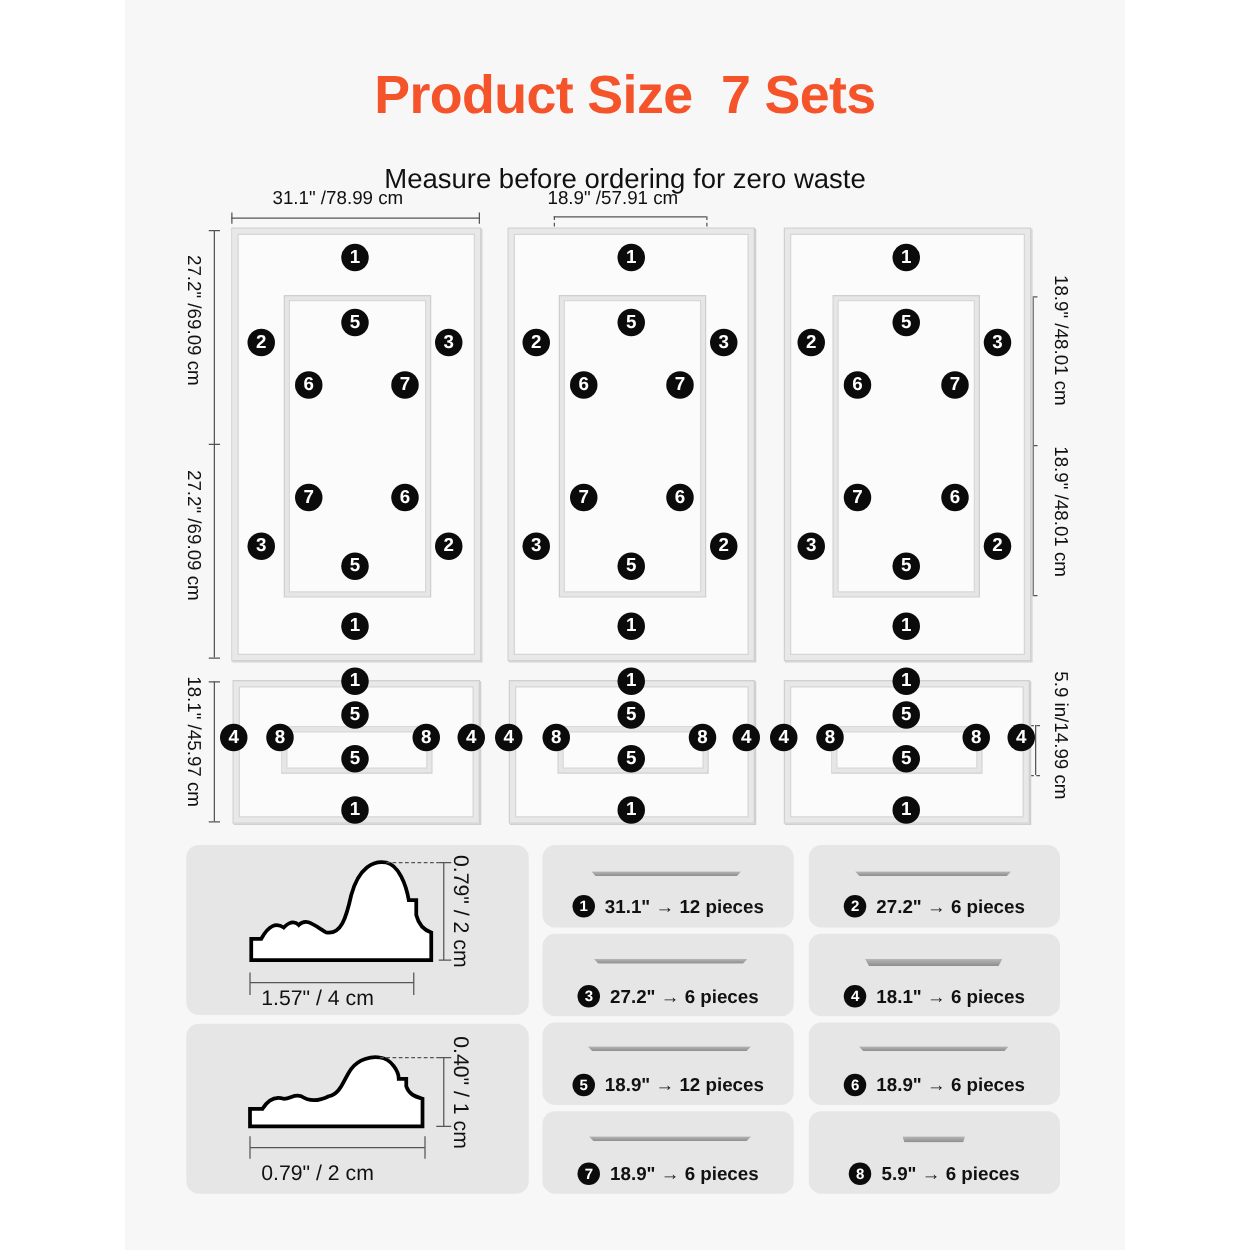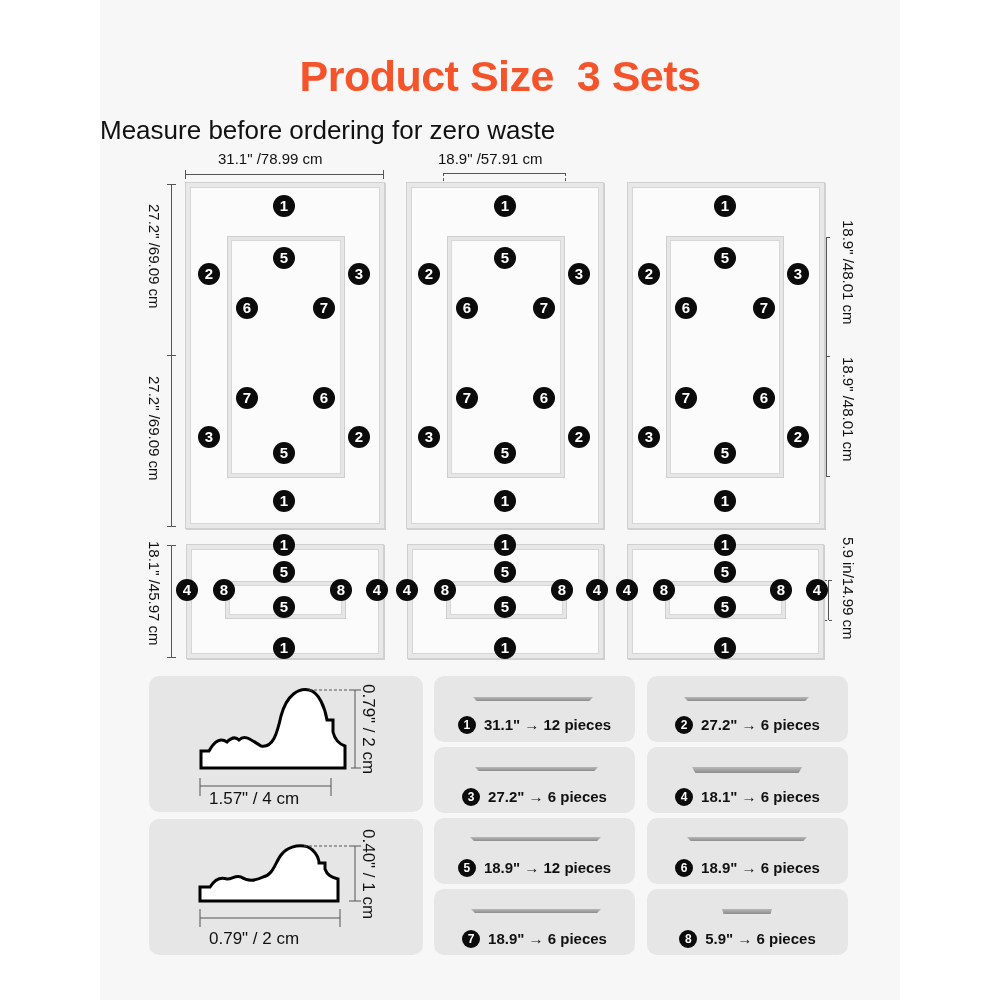--- a/index.html
+++ b/index.html
@@ -1,19 +1,19 @@
 <!DOCTYPE html>
 <html><head>
 <meta charset="utf-8">
 <style>
   html,body{margin:0;padding:0;background:#ffffff;}
   body{width:1000px;height:1000px;position:relative;overflow:hidden;font-family:"Liberation Sans","DejaVu Sans",sans-serif;color:#111;}
   .panel{position:absolute;left:100px;top:0;width:800px;height:1000px;background:#f7f7f7;}
   .title{position:absolute;left:100px;width:800px;top:52px;text-align:center;font-weight:700;font-size:43px;letter-spacing:-0.5px;white-space:pre;}
-  .subtitle{position:absolute;left:100px;width:800px;top:115px;font-size:26px;color:#111;}
+  .subtitle{position:absolute;left:100px;width:800px;top:130px;text-align:center;font-size:22px;color:#111;}
   .frame{position:absolute;background:#fbfbfb;border:1px solid #d0d0d0;box-shadow:inset 0 0 0 4px #e8e8e8, inset 0 0 0 5px #d6d6d6, 1px 1px 0 #cfcfcf;}
   .inner{position:absolute;border:1px solid #cfcfcf;box-shadow:inset 0 0 0 3px #e6e6e6, inset 0 0 0 4px #d8d8d8;background:#fbfbfb;}
   .badge{position:absolute;width:22px;height:22px;border-radius:50%;background:#0b0b0b;color:#fff;font-weight:700;font-size:15px;line-height:22px;text-align:center;transform:translate(-11px,-11px);font-family:"Liberation Sans",sans-serif;}
   .dim{position:absolute;font-size:15px;color:#111;white-space:nowrap;}
   .vline{position:absolute;width:1px;background:#555;}
   .hline{position:absolute;height:1px;background:#555;}
   .tick-h{position:absolute;width:9px;height:1px;background:#555;}
   .tick-v{position:absolute;width:1px;height:9px;background:#555;}
   .dash-h{position:absolute;height:0;border-top:1px dashed #555;}
   .dash-v{position:absolute;width:0;border-left:1px dashed #555;}
@@ -22,21 +22,21 @@
   .piece-card .strip{position:absolute;height:4px;background:linear-gradient(#b8b8b8,#8c8c8c);clip-path:polygon(0 0,100% 0,97% 100%,3% 100%);}
   .piece-label{position:absolute;left:0;right:0;text-align:center;font-weight:700;font-size:15px;white-space:nowrap;}
   .piece-label .b{display:inline-block;width:18px;height:18px;border-radius:50%;background:#0b0b0b;color:#fff;font-size:12px;line-height:18px;text-align:center;margin-right:8px;vertical-align:1px;}
   .prof-dim{position:absolute;font-size:17px;white-space:nowrap;}
 </style>
 </head>
 <body>
 
 <div class="panel"></div>
 
-<div class="title" style="color:#f5532a">Product Size  3 Sets</div>
+<div class="title" style="color:#f5532a">Product Size  7 Sets</div>
 <div class="subtitle">Measure before ordering for zero waste</div>
 
 <div class="dim" style="left:218px;top:150px;">31.1" /78.99 cm</div>
 <div class="hline" style="left:185px;top:174px;width:199px;"></div>
 <div class="tick-v" style="left:185px;top:170px;"></div>
 <div class="tick-v" style="left:383px;top:170px;"></div>
 
 <div class="dim" style="left:438px;top:150px;">18.9" /57.91 cm</div>
 <div class="hline" style="left:443px;top:173px;width:122px;"></div>
 <div class="dash-v" style="left:443px;top:173px;height:85px;"></div>

